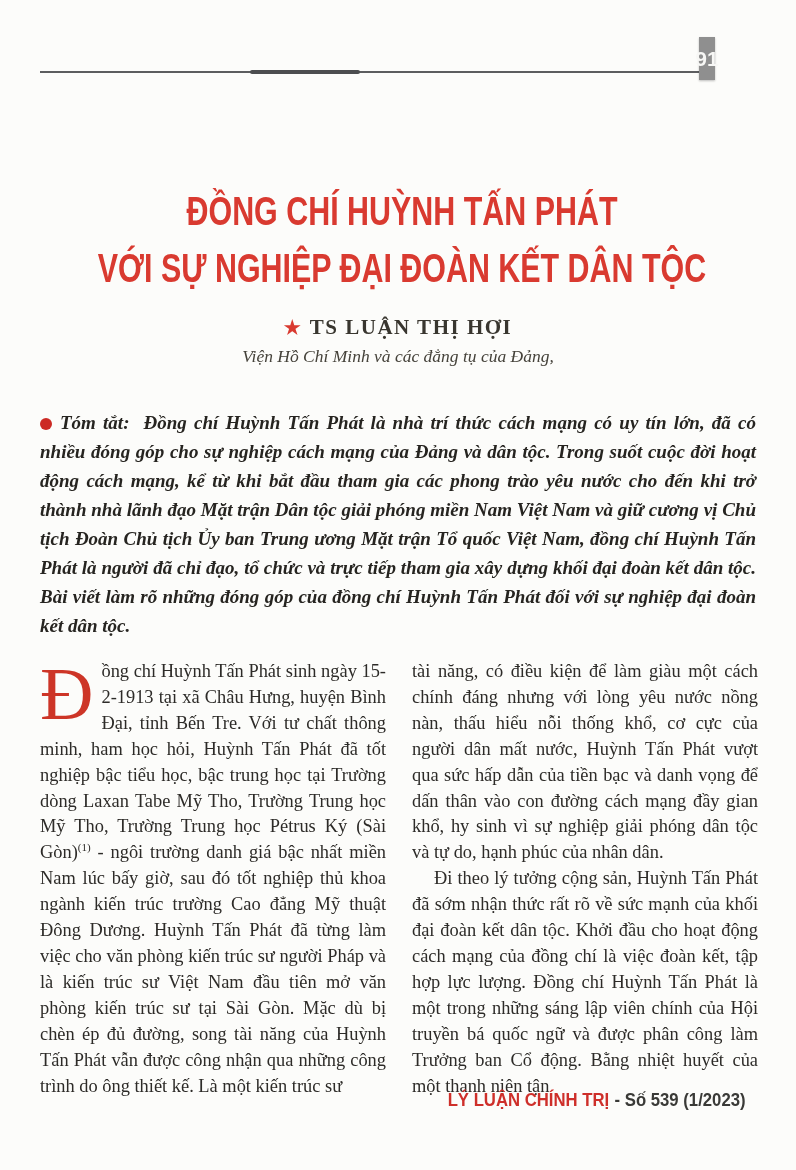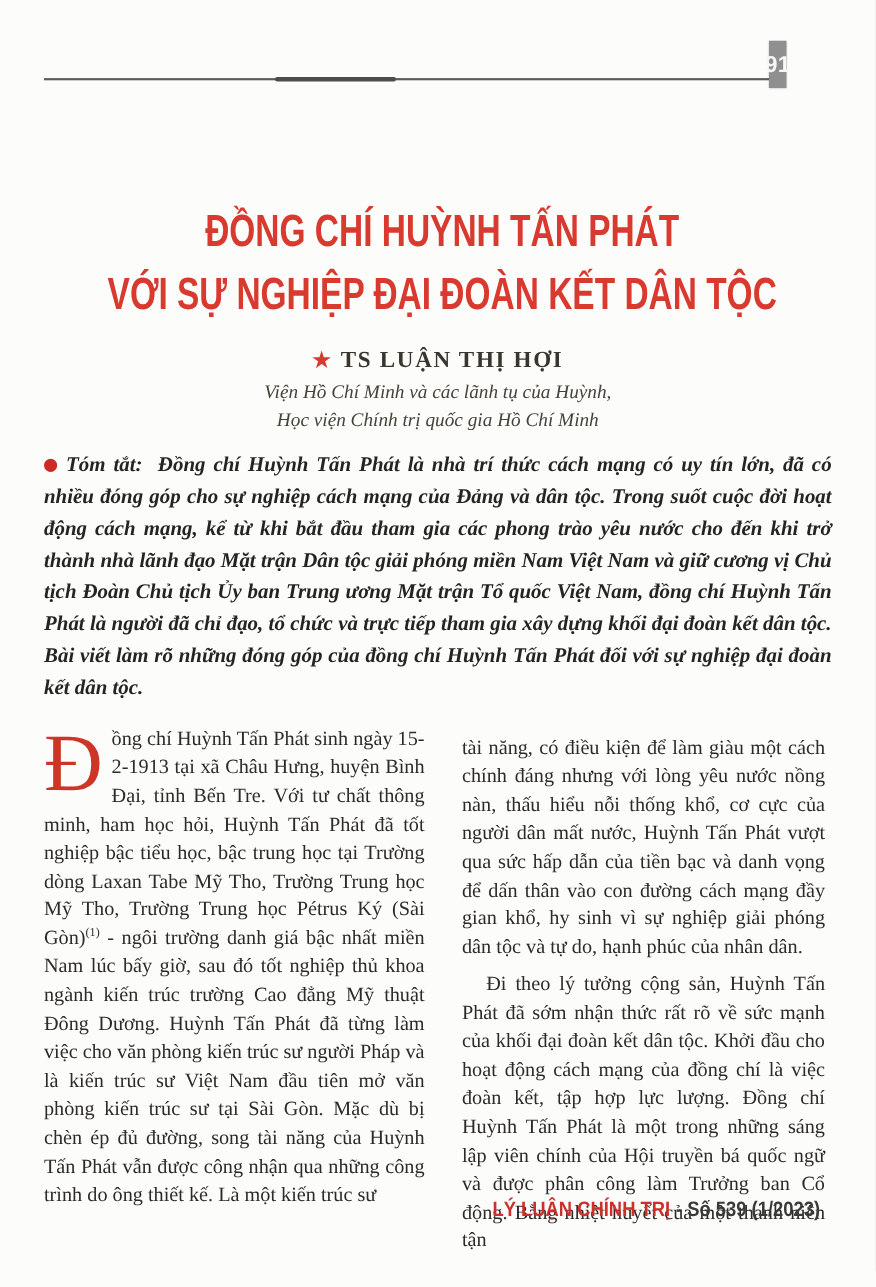--- a/index.html
+++ b/index.html
@@ -64,21 +64,21 @@
   .col{
     flex:1 1 0;
     font-size:18.4px;line-height:25.9px;text-align:justify;
   }
   .dropcap{
     float:left;
     color:#cd3527;
     font-size:74px;line-height:60px;
     margin:5px 8px 0 0;
   }
-  .col p{margin:8px;}
+  .col p{margin:0;}
   .rp2{text-indent:22px;}
   sup{font-size:11px;line-height:0;}
   
   .footer{
     position:absolute;top:1089px;right:50px;
     font-family:"Liberation Sans", sans-serif;font-weight:bold;font-size:19px;
     white-space:nowrap;
     transform:scaleX(.88);transform-origin:100% 50%;
   }
   .f-red{color:#ce2f2a;letter-spacing:0;}
@@ -94,22 +94,21 @@
   <div class="page-number">91</div>
 
   <h1 class="title">
     <div class="title-line">ĐỒNG CHÍ HUỲNH TẤN PHÁT</div>
     <div class="title-line">VỚI SỰ NGHIỆP ĐẠI ĐOÀN KẾT DÂN TỘC</div>
   </h1>
 
   <div class="author-line">
     <span class="star">★</span><span>TS LUẬN THỊ HỢI</span>
   </div>
-  <div class="affil affil-1">Viện Hồ Chí Minh và các lãnh tụ của Huỳnh,</div>
-  <div class="affil affil-2">Học viện Chính trị quốc gia Hồ Chí Minh</div>
+  <div class="affil affil-1">Viện Hồ Chí Minh và các đẳng tụ của Đảng,</div>
 
   <p class="abstract">
     <span class="bullet"></span><span class="ab-label">Tóm tắt:</span><span>Đồng chí Huỳnh Tấn Phát là nhà trí thức cách mạng có uy tín lớn, đã có nhiều đóng góp cho sự nghiệp cách mạng của Đảng và dân tộc. Trong suốt cuộc đời hoạt động cách mạng, kể từ khi bắt đầu tham gia các phong trào yêu nước cho đến khi trở thành nhà lãnh đạo Mặt trận Dân tộc giải phóng miền Nam Việt Nam và giữ cương vị Chủ tịch Đoàn Chủ tịch Ủy ban Trung ương Mặt trận Tổ quốc Việt Nam, đồng chí Huỳnh Tấn Phát là người đã chỉ đạo, tổ chức và trực tiếp tham gia xây dựng khối đại đoàn kết dân tộc. Bài viết làm rõ những đóng góp của đồng chí Huỳnh Tấn Phát đối với sự nghiệp đại đoàn kết dân tộc.</span>
   </p>
 
 
   <div class="columns">
     <div class="col">
       <span class="dropcap">Đ</span><span>ồng chí Huỳnh Tấn Phát sinh ngày 15-2-1913 tại xã Châu Hưng, huyện Bình Đại, tỉnh Bến Tre. Với tư chất thông minh, ham học hỏi, Huỳnh Tấn Phát đã tốt nghiệp bậc tiểu học, bậc trung học tại Trường dòng Laxan Tabe Mỹ Tho, Trường Trung học Mỹ Tho, Trường Trung học Pétrus Ký (Sài Gòn)</span><sup>(1)</sup><span> - ngôi trường danh giá bậc nhất miền Nam lúc bấy giờ, sau đó tốt nghiệp thủ khoa ngành kiến trúc trường Cao đẳng Mỹ thuật Đông Dương. Huỳnh Tấn Phát đã từng làm việc cho văn phòng kiến trúc sư người Pháp và là kiến trúc sư Việt Nam đầu tiên mở văn phòng kiến trúc sư tại Sài Gòn. Mặc dù bị chèn ép đủ đường, song tài năng của Huỳnh Tấn Phát vẫn được công nhận qua những công trình do ông thiết kế. Là một kiến trúc sư</span>
     </div>

